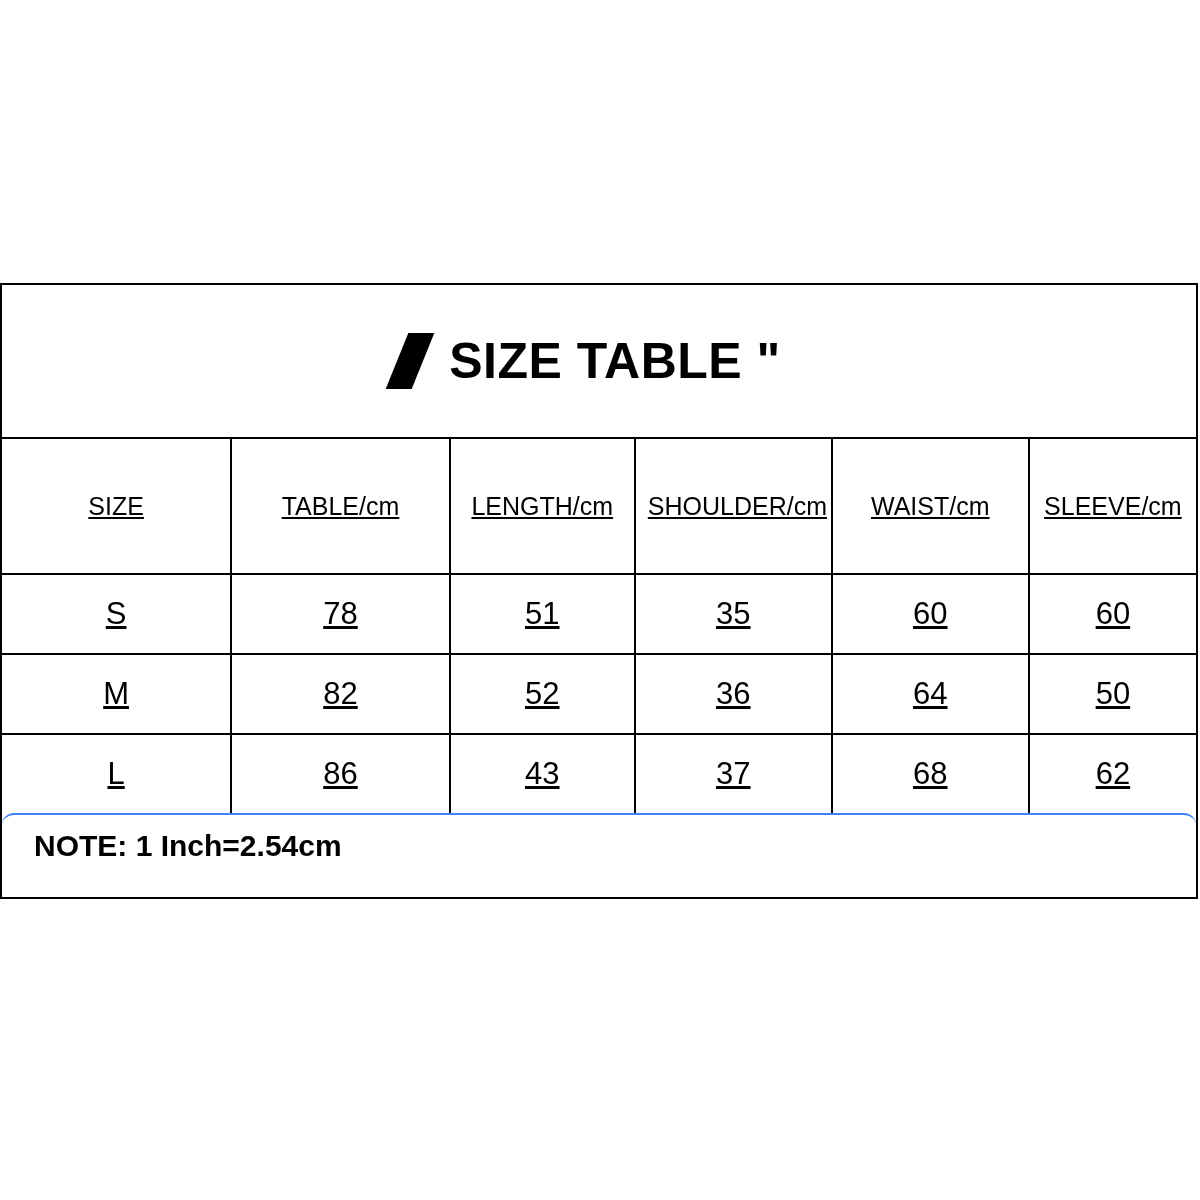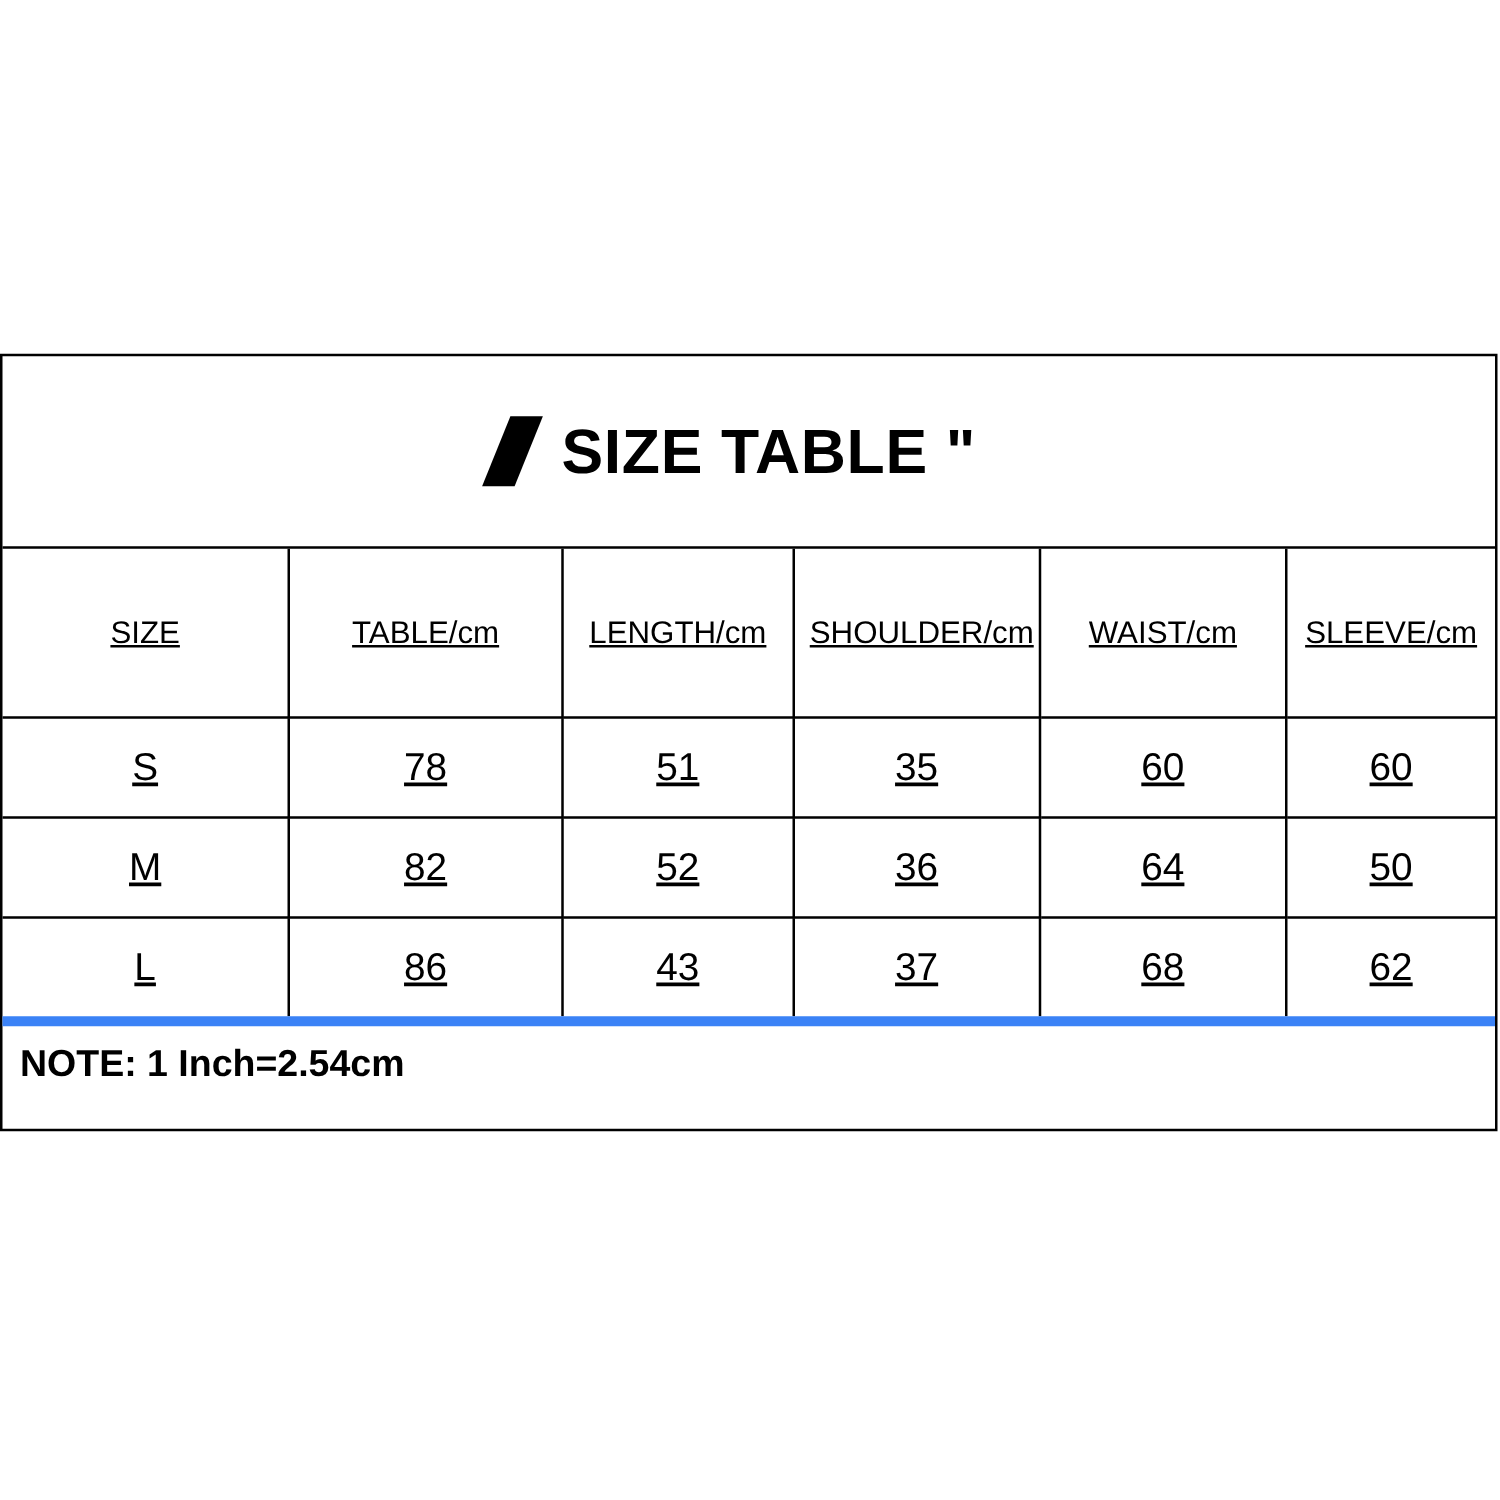--- a/index.html
+++ b/index.html
@@ -88,22 +88,23 @@
   
   table.size-table tr th:first-child,
   table.size-table tr td:first-child { border-left: none; }
   table.size-table tr th:last-child,
   table.size-table tr td:last-child { border-right: none; }
   table.size-table thead tr th { border-top: none; }
   table.size-table tbody tr:last-child td { border-bottom: none; }
 
   
   .note-block {
-    border-top: 8px solid #3b82f6;
-    padding: 12px 14px 24px 14px;
+    border-top: 2px solid #3b82f6;
+    padding: 12px 14px 24px 32px;
+    border-radius: 12px;
   }
   .note-heading {
     font-size: 30px;
     font-weight: bold;
     margin-bottom: 8px;
     line-height: 1.25;
   }
   .note-line {
     font-size: 22px;
     line-height: 1.55;

